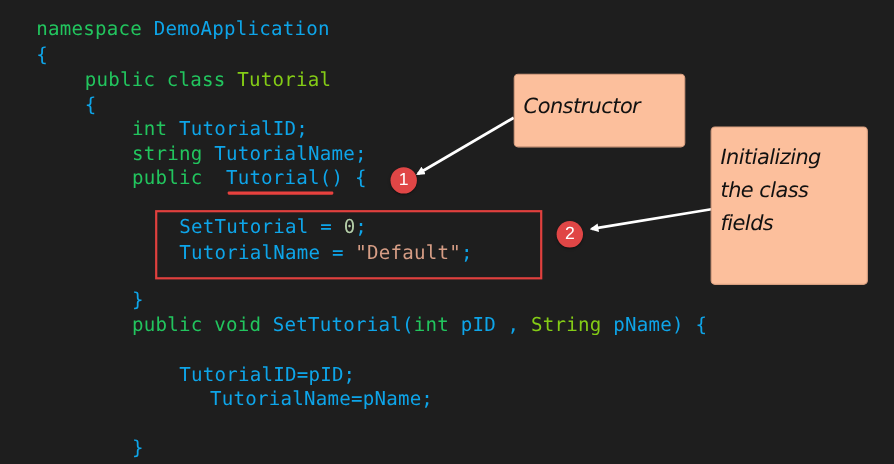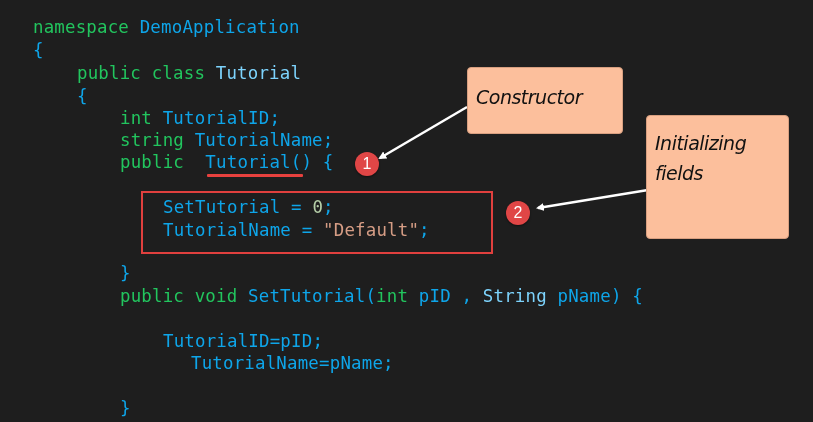--- a/index.html
+++ b/index.html
@@ -10,21 +10,21 @@
   }
   .code {
     position: absolute; left: 0; top: 0; width: 813px;
   }
   .line {
     position: absolute; height: 22px; line-height: 22px;
     font-size: 17.4px; white-space: pre; color: #dcdcdc;
     letter-spacing: 0.2px;
   }
   .kw { color: #22c55e; }
-  .type { color: #7dd3fc; margin-top: 34px; }
+  .type { color: #84cc16; margin-top: 34px; }
   .num { color: #b5cea8; }
   .str { color: #d69d85; }
   .plain { color: #0ea5e9; }
 
   .underline {
     position: absolute; left: 207px; top: 174px; width: 96px; height: 3px;
     background: #e8413e; border-radius: 1px;
   }
   .highlight-box {
     position: absolute; left: 141px; top: 191px; width: 352px; height: 63px;
@@ -86,16 +86,17 @@
   <line x1="648" y1="190" x2="538" y2="208" stroke="#ffffff" stroke-width="2.5" marker-end="url(#ah)"></line>
 </svg>
 
 <div class="badge" style="left:355px; top:152px;">1</div>
 <div class="badge" style="left:506px; top:201px;">2</div>
 
 <div class="callout" style="left:467px; top:67px; width:156px; height:67px; padding-top:14px;">
   <span>Constructor</span>
 </div>
 
-<div class="callout" style="left:646px; top:115px; width:143px; height:124px; padding-top:12px;">
+<div class="callout" style="left:646px; top:115px; width:143px; height:144px; padding-top:12px;">
   <div>Initializing</div>
+  <div>the class</div>
   <div>fields</div>
 </div>
 
 </body></html>

